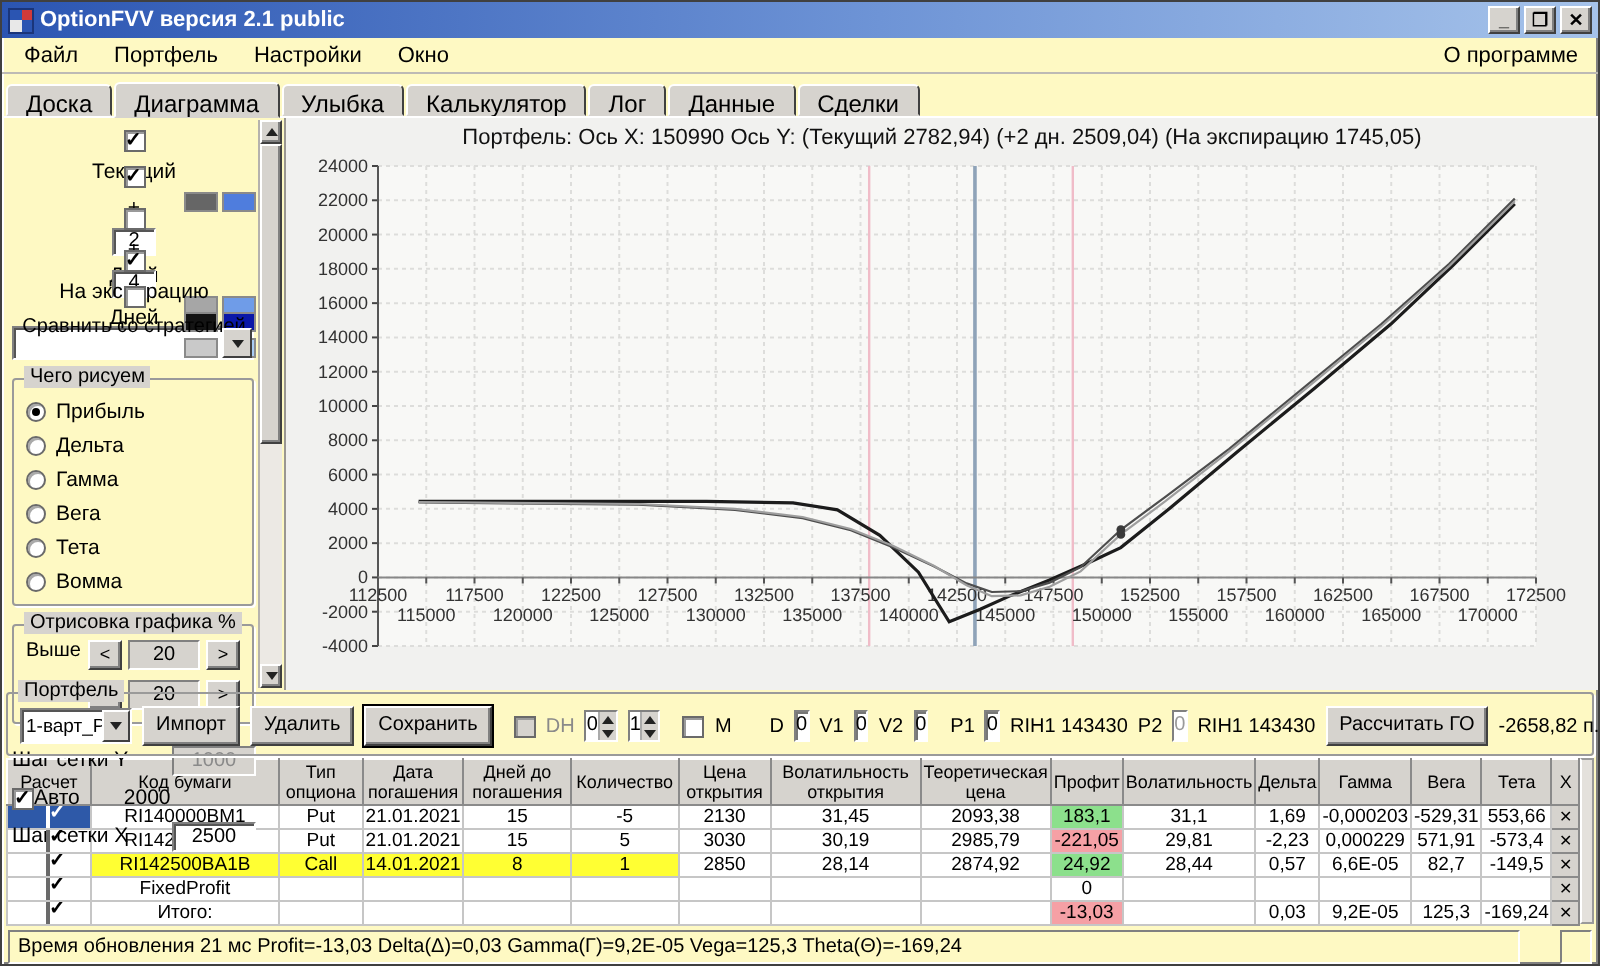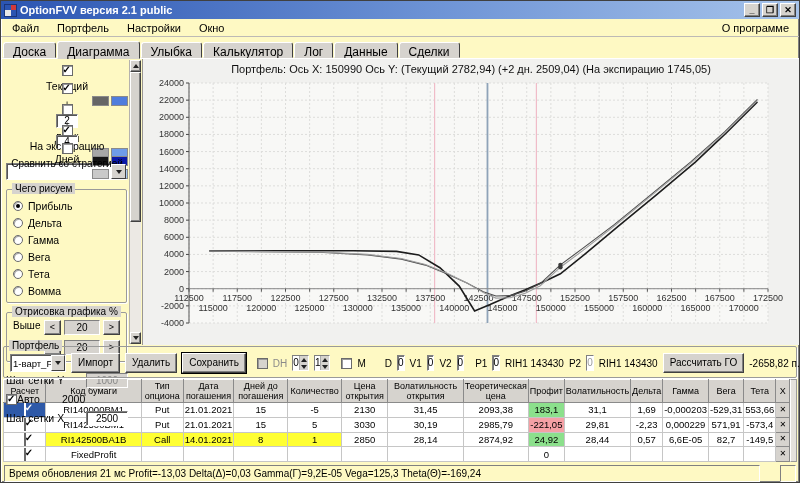--- a/index.html
+++ b/index.html
@@ -578,20 +578,38 @@
             <td class=""></td>
             <td class=""></td>
             <td class="">0</td>
             <td class=""></td>
             <td class=""></td>
             <td class=""></td>
             <td class=""></td>
             <td class=""></td>
             <td class="x-cell">✕</td>
           </tr>
+          <tr>
+            <td class=""><span class="cb on"></span></td>
+            <td class="">Итого:</td>
+            <td class=""></td>
+            <td class=""></td>
+            <td class=""></td>
+            <td class=""></td>
+            <td class=""></td>
+            <td class=""></td>
+            <td class=""></td>
+            <td class="pf-red">-13,03</td>
+            <td class=""></td>
+            <td class="">0,03</td>
+            <td class="">9,2E-05</td>
+            <td class="">125,3</td>
+            <td class="">-169,24</td>
+            <td class="x-cell">✕</td>
+          </tr>
         </tbody>
     </table>
     <div class="right-strip"></div>
   </div>
 
   <div class="statusbar">
     <div class="status-panel">Время обновления 21 мс   Profit=-13,03 Delta(Δ)=0,03 Gamma(Г)=9,2E-05 Vega=125,3 Theta(Θ)=-169,24</div>
     <div class="status-grip"></div>
   </div>
 

